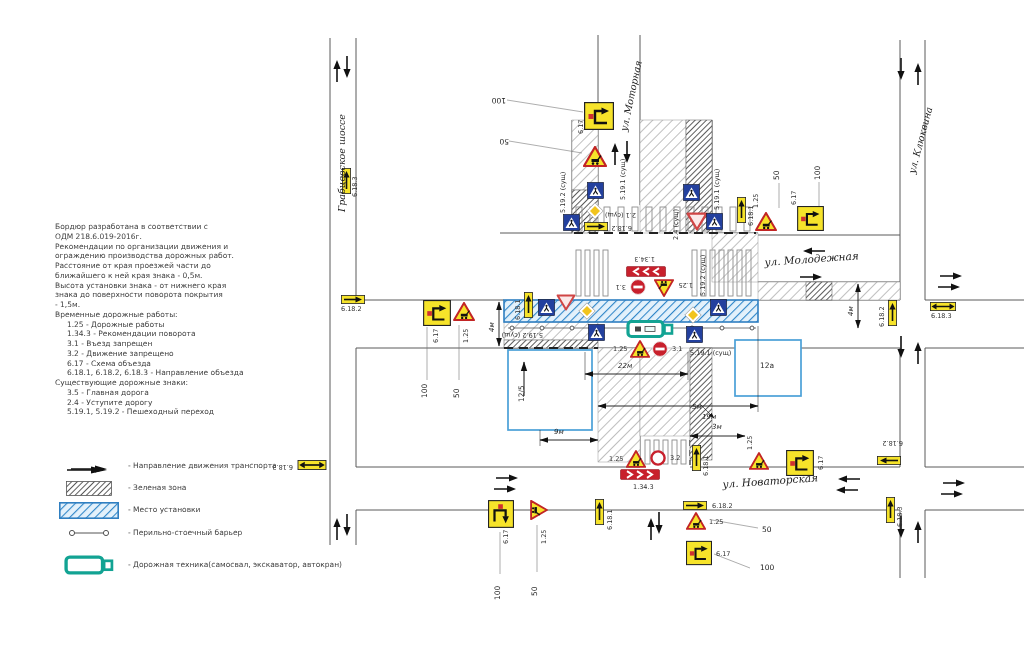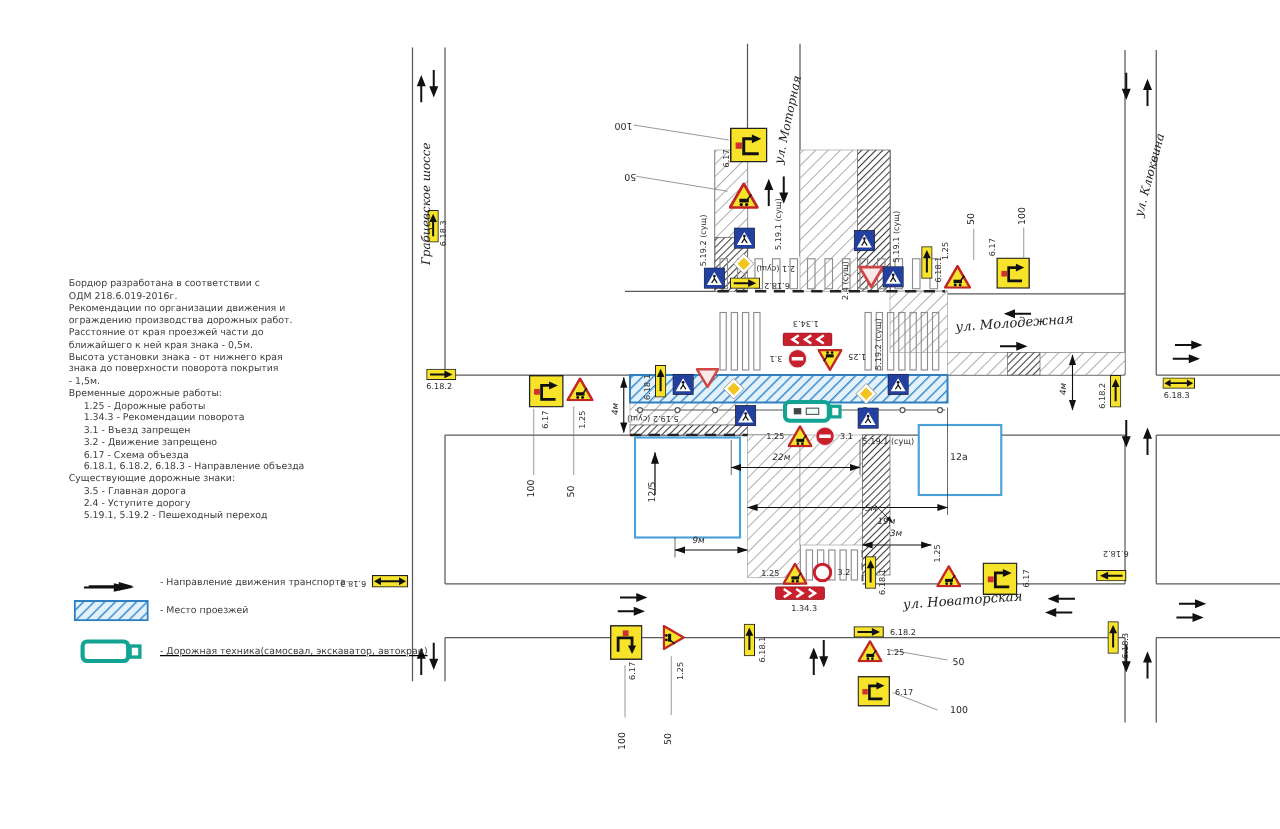--- a/index.html
+++ b/index.html
@@ -372,27 +372,45 @@
     <span class="lg-sym">
       <svg width="44" height="16" viewBox="0 0 44 16">
         <path d="M40,4.2 L16,4.2 L16,1.6 L4,5 L16,8.4 L16,5.8 L40,5.8 Z" fill="#111" transform="translate(44,16) rotate(180)"></path>
         <path d="M0,11.2 L24,11.2 L24,8.6 L40,12 L24,15.4 L24,12.8 L0,12.8 Z" fill="#111"></path>
       </svg>
     </span>
     <span class="lg-label">- Направление движения транспорта</span>
   </div>
   <div class="lg-row">
     <span class="lg-sym">
+      <svg width="46" height="15" viewBox="0 0 46 15">
+        <rect x="0.5" y="0.5" width="45" height="14" fill="url(#hd)" stroke="#555" stroke-width="0.8"></rect>
+      </svg>
+    </span>
+    <span class="lg-label">- Зеленая зона</span>
+  </div>
+  <div class="lg-row">
+    <span class="lg-sym">
       <svg width="60" height="17" viewBox="0 0 60 17">
         <rect x="0.8" y="0.8" width="58.4" height="15.4" fill="url(#hb)" stroke="#2f7fc1" stroke-width="1.6"></rect>
       </svg>
     </span>
-    <span class="lg-label">- Место проезжей</span>
+    <span class="lg-label">- Место установки</span>
   </div>
-  <div class="lg-row" style="margin-top:6px;text-decoration:underline;">
+  <div class="lg-row">
+    <span class="lg-sym">
+      <svg width="46" height="10" viewBox="0 0 46 10">
+        <line x1="6" y1="5" x2="40" y2="5" stroke="#555" stroke-width="1"></line>
+        <circle cx="6" cy="5" r="2.6" fill="#fff" stroke="#555" stroke-width="1"></circle>
+        <circle cx="40" cy="5" r="2.6" fill="#fff" stroke="#555" stroke-width="1"></circle>
+      </svg>
+    </span>
+    <span class="lg-label">- Перильно-стоечный барьер</span>
+  </div>
+  <div class="lg-row" style="margin-top:6px;">
     <span class="lg-sym">
       <svg width="50" height="24" viewBox="0 0 48 22">
         <rect x="2" y="3.5" width="35" height="15" rx="3.5" fill="#fff" stroke="#12a393" stroke-width="3.2"></rect>
         <rect x="38.5" y="7" width="7.5" height="8.5" fill="#fff" stroke="#12a393" stroke-width="2.6"></rect>
       </svg>
     </span>
     <span class="lg-label">- Дорожная техника(самосвал, экскаватор, автокран)</span>
   </div>
 </div>
 

